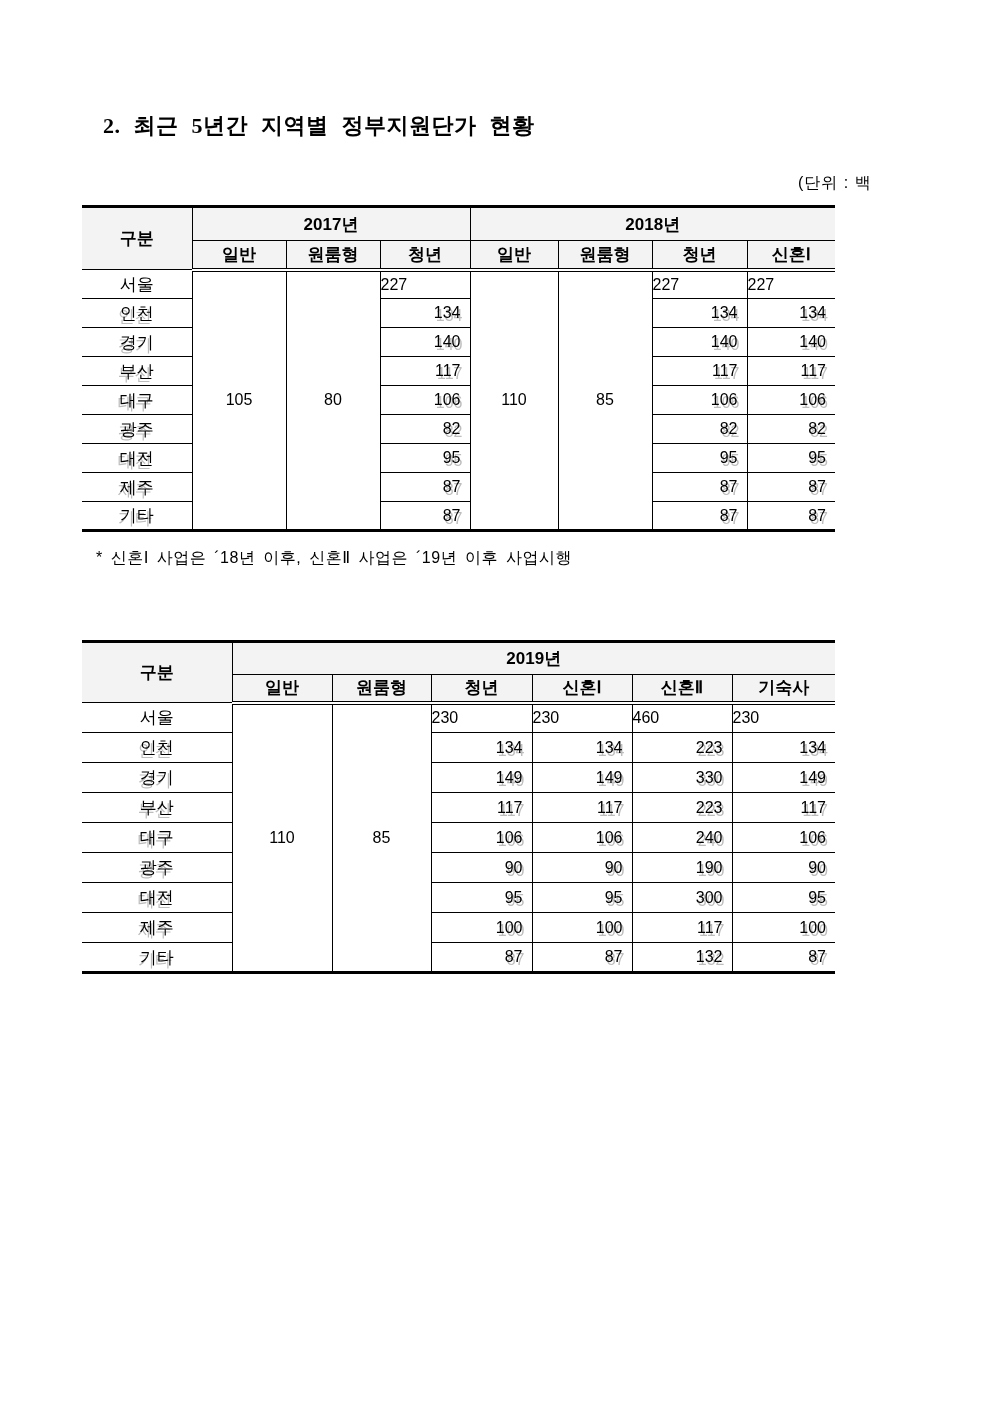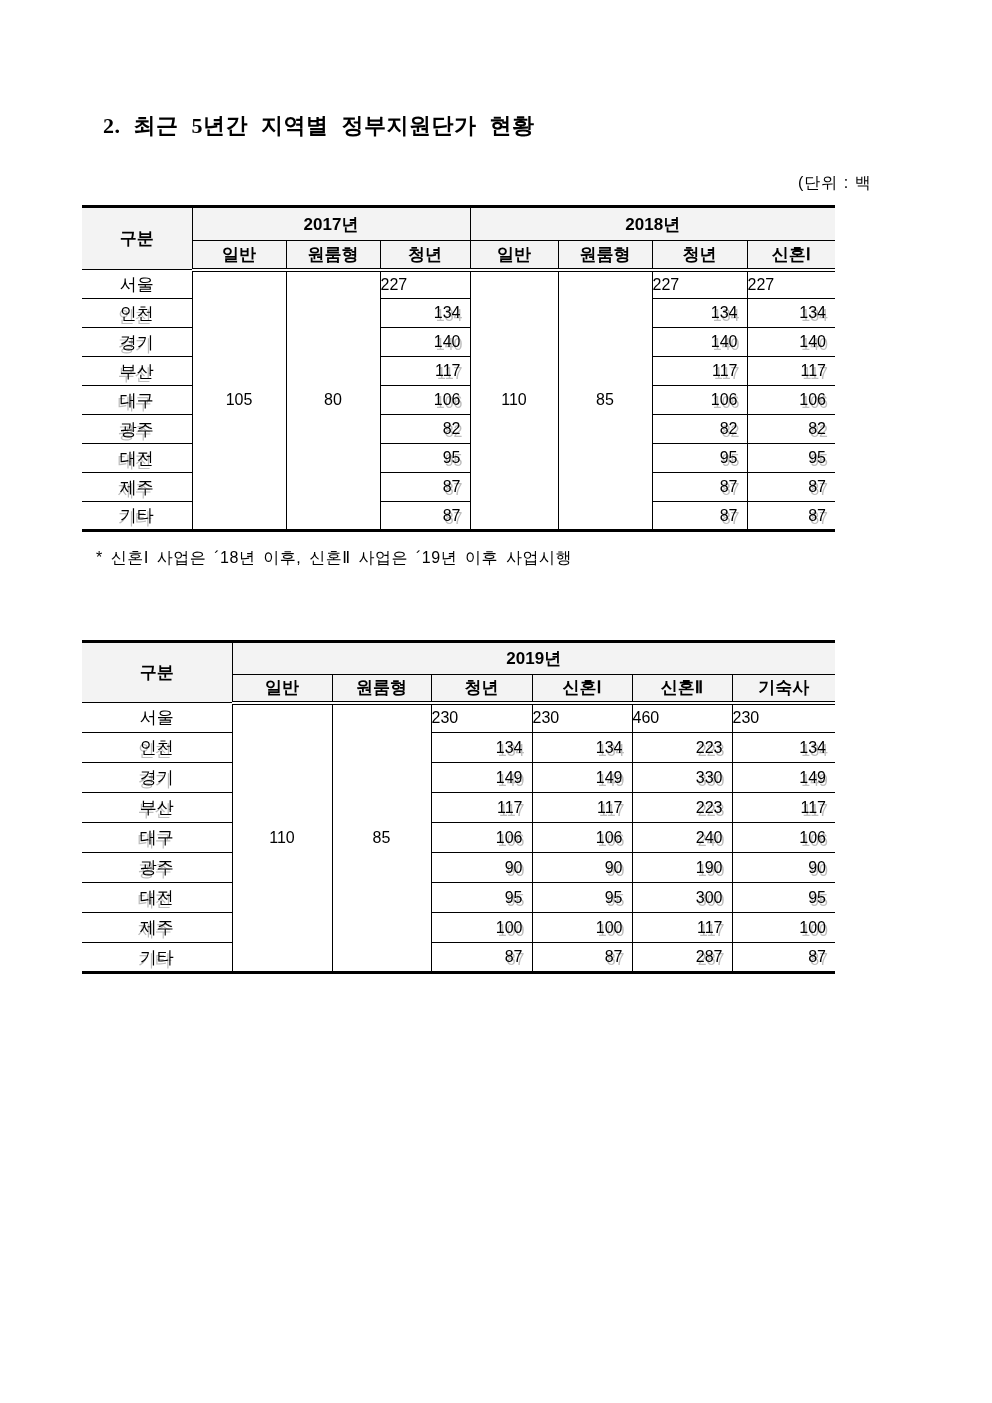--- a/index.html
+++ b/index.html
@@ -257,19 +257,19 @@
         <td class="region ghost-l">제주</td>
         <td class="num ghost-r">100</td>
         <td class="num ghost-r">100</td>
         <td class="num ghost-r">117</td>
         <td class="num ghost-r">100</td>
       </tr>
       <tr>
         <td class="region ghost-l">기타</td>
         <td class="num ghost-r">87</td>
         <td class="num ghost-r">87</td>
-        <td class="num ghost-r">287</td>
+        <td class="num ghost-r">132</td>
         <td class="num ghost-r">87</td>
       </tr>
     </tbody>
   </table>
 
 </div>
 
 </body></html>

